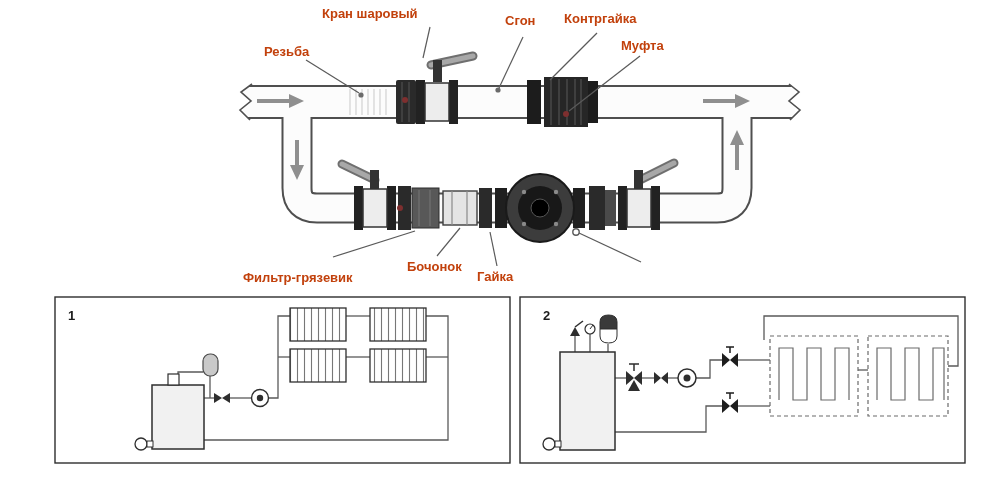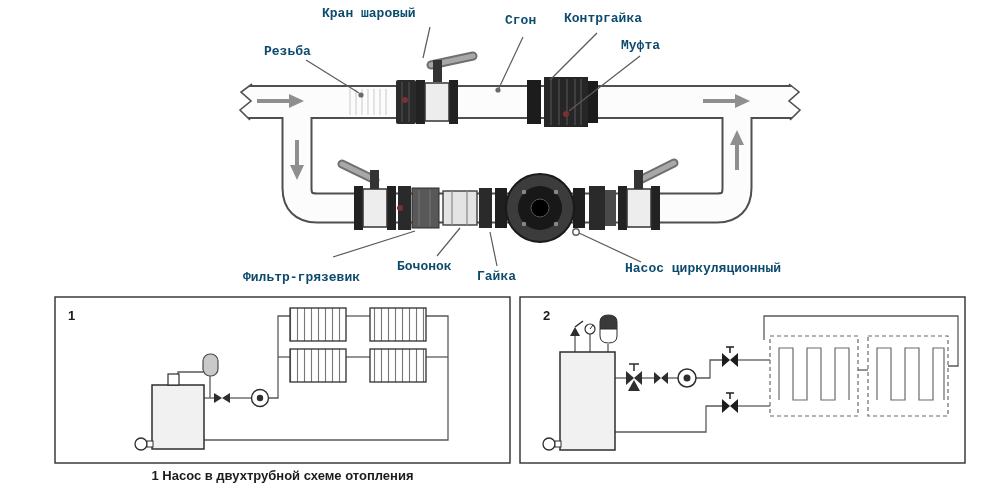--- a/index.html
+++ b/index.html
@@ -1,19 +1,19 @@
 <!DOCTYPE html>
 <html><head>
 <meta charset="utf-8">
 <style>
   html,body{margin:0;padding:0;background:#ffffff;}
   .canvas{position:relative;width:1000px;height:500px;background:#ffffff;
           font-family:"Liberation Sans","DejaVu Sans",sans-serif;overflow:hidden;}
   .canvas svg{position:absolute;left:0;top:0;}
-  .label{position:absolute;font-size:13px;font-weight:bold;color:#0c4a6e;white-space:nowrap;font-family:Liberation Mono, monospace;}
+  .label{position:absolute;font-size:13px;font-weight:bold;color:#c2410c;white-space:nowrap;}
   .panel-num{position:absolute;font-size:13px;font-weight:bold;color:#1c1c1c;}
   .caption{position:absolute;font-size:13px;font-weight:bold;color:#1c1c1c;text-align:center;}
 </style>
 </head>
 <body>
 
 <div class="canvas">
 
 <svg width="1000" height="500" viewBox="0 0 1000 500">
   <defs>
@@ -221,22 +221,20 @@
     <path d="M877,400 V348 H891 V400 H905 V348 H919 V400 H933 V348 H944 V400" fill="none" stroke="#6a6a6a" stroke-width="1.2"></path>
   </g>
 </svg>
 
 <div class="label" style="left:322px;top:6px">Кран шаровый</div>
 <div class="label" style="left:505px;top:13px">Сгон</div>
 <div class="label" style="left:564px;top:11px">Контргайка</div>
 <div class="label" style="left:621px;top:38px">Муфта</div>
 <div class="label" style="left:264px;top:44px">Резьба</div>
 <div class="label" style="left:243px;top:270px">Фильтр-грязевик</div>
-<div class="label" style="left:397px;top:259px">Бочонок</div>
+<div class="label" style="left:407px;top:259px">Бочонок</div>
 <div class="label" style="left:477px;top:269px">Гайка</div>
-<div class="label" style="left:625px;top:261px">Насос циркуляционный</div>
 
 <div class="panel-num" style="left:68px;top:308px">1</div>
 <div class="panel-num" style="left:543px;top:308px">2</div>
 
-<div class="caption" style="left:55px;top:468px;width:455px">1 Насос в двухтрубной схеме отопления</div>
 
 </div>
 
 </body></html>

